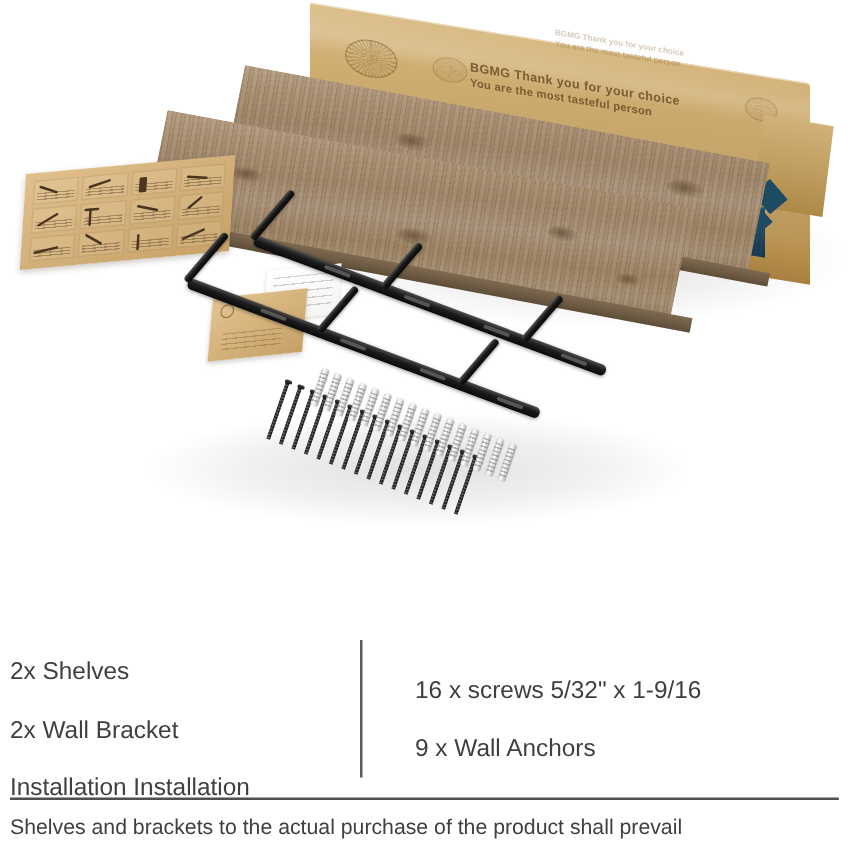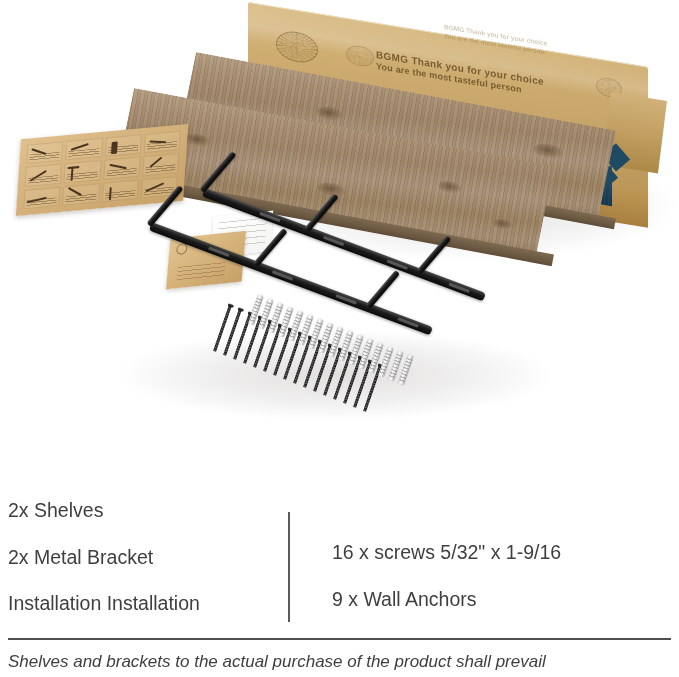--- a/index.html
+++ b/index.html
@@ -390,21 +390,21 @@
     left: 8px; top: 10px;
     font-size: 35px;
     font-style: italic;
     font-weight: 300;
     color: #5c5c5c;
     letter-spacing: 0.2px;
     white-space: nowrap;
   }
   .col-left {
     position: absolute;
-    left: 8px; top: 61px;
+    left: 8px; top: 88px;
     width: 268px;
   }
   .col-right {
     position: absolute;
     left: 332px; top: 103px;
     width: 340px;
   }
   .item {
     font-size: 19.5px;
     color: #3f3f3f;
@@ -423,21 +423,20 @@
   .hrule {
     position: absolute;
     left: 8px; top: 198px;
     width: 663px; height: 2px;
     background: #4f4f4f;
   }
   .footer {
     position: absolute;
     left: 8px; top: 212px;
     font-size: 17px;
-    font-style: italic;
     color: #3f3f3f;
     white-space: nowrap;
   }
 </style>
 </head>
 <body>
 
 <div id="page">
 
   <div id="photo">
@@ -624,21 +623,21 @@
       <div class="anchor" style="left:408px; top:355px; height:31px; transform: rotate(19deg);"></div>
     </div>
 
   </div>
 
   <div id="contents">
 
 
     <div class="col-left">
       <div class="item">2x Shelves</div>
-      <div class="item">2x Metal Bracket</div>
+      <div class="item">2x Wall Bracket</div>
       <div class="item">Installation Installation</div>
     </div>
 
     <div class="vdivider"></div>
 
     <div class="col-right">
       <div class="item">16 x screws 5/32" x 1-9/16</div>
       <div class="item">9 x Wall Anchors</div>
     </div>
 

